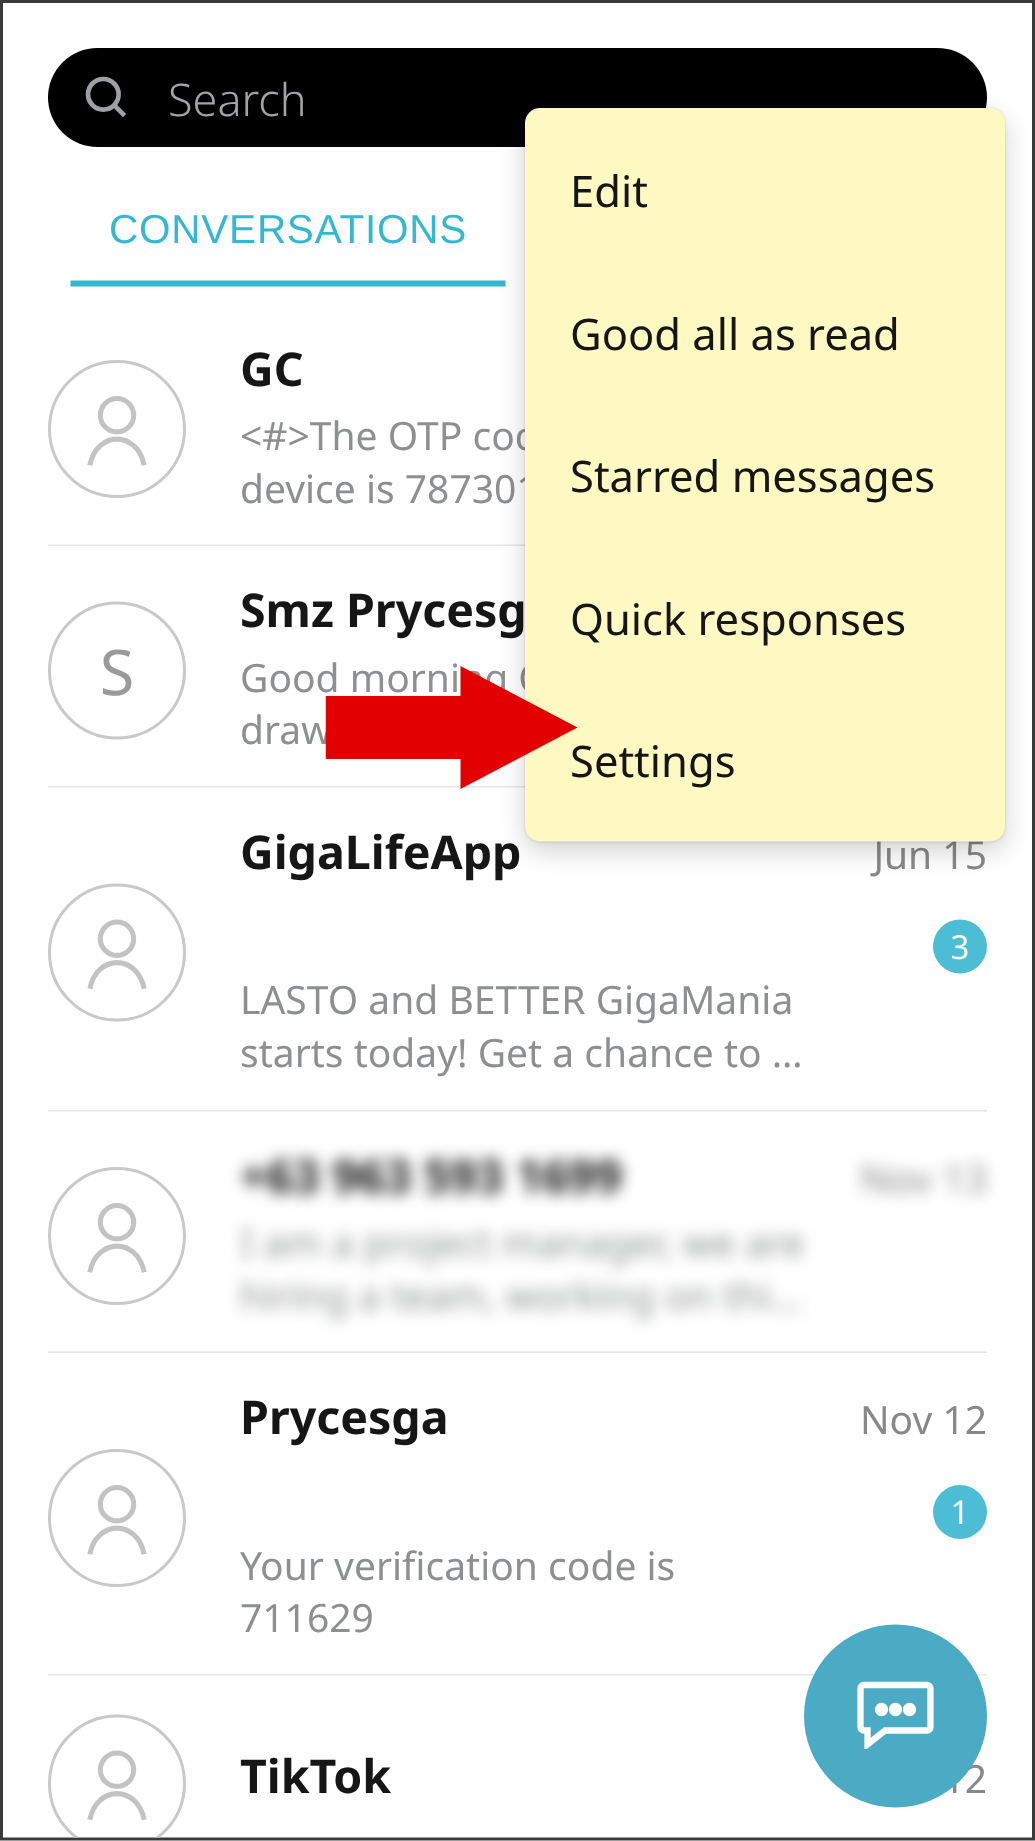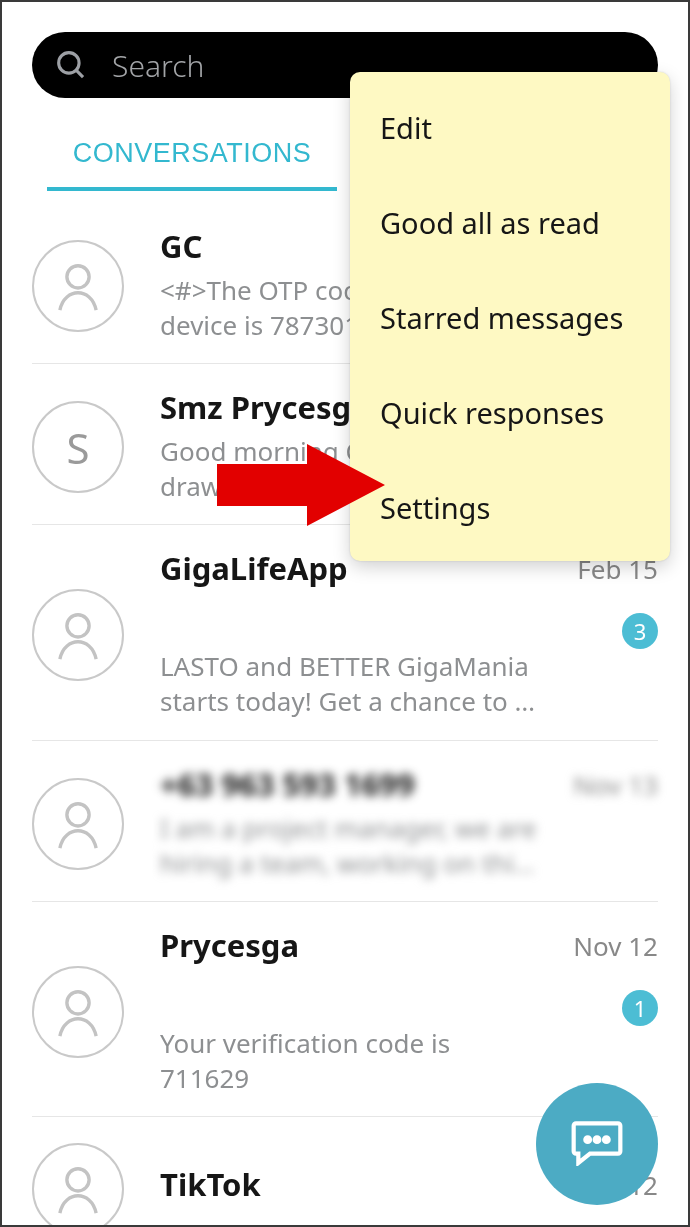--- a/index.html
+++ b/index.html
@@ -210,21 +210,21 @@
       <div class="avatar">
         <svg viewBox="0 0 24 24" fill="none" stroke="#c3c3c3" stroke-width="1.4">
           <circle cx="12" cy="8.2" r="4.6"></circle>
           <path d="M4.5 22c1-5 4.4-7.2 7.5-7.2s6.5 2.2 7.5 7.2"></path>
         </svg>
       </div>
       <div class="convo-body">
         <div class="convo-head">
           <div class="convo-name">GigaLifeApp</div>
           <div class="convo-right">
-            <div class="convo-date">Feb 15</div>
+            <div class="convo-date">Jun 15</div>
             <div class="badge">3</div>
           </div>
         </div>
         <div class="convo-preview">LASTO and BETTER GigaMania starts today!   Get a chance to …</div>
       </div>
     </div>
 
     <div class="row">
       <div class="avatar">
         <svg viewBox="0 0 24 24" fill="none" stroke="#c3c3c3" stroke-width="1.4">

